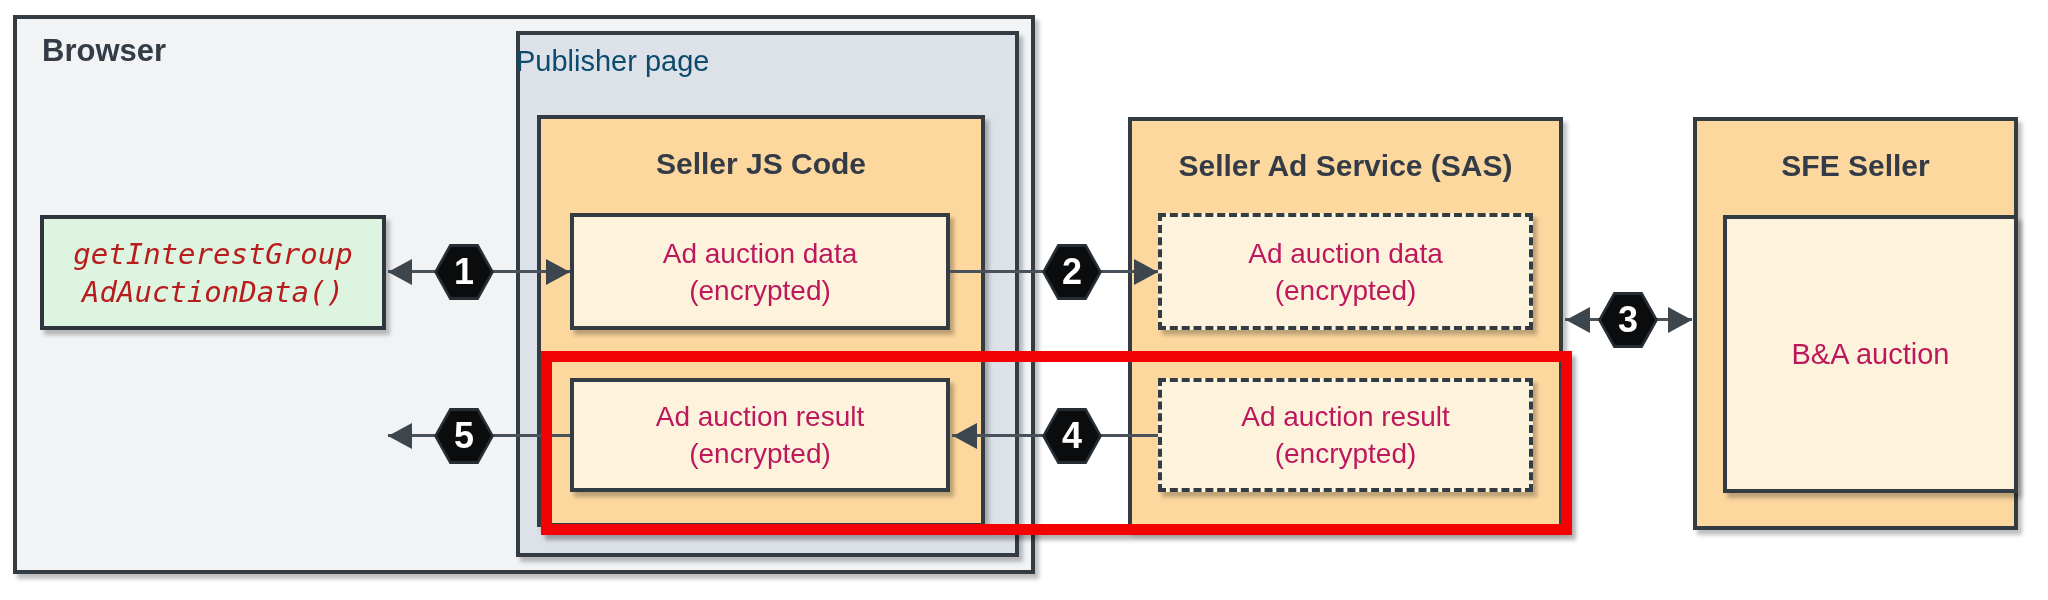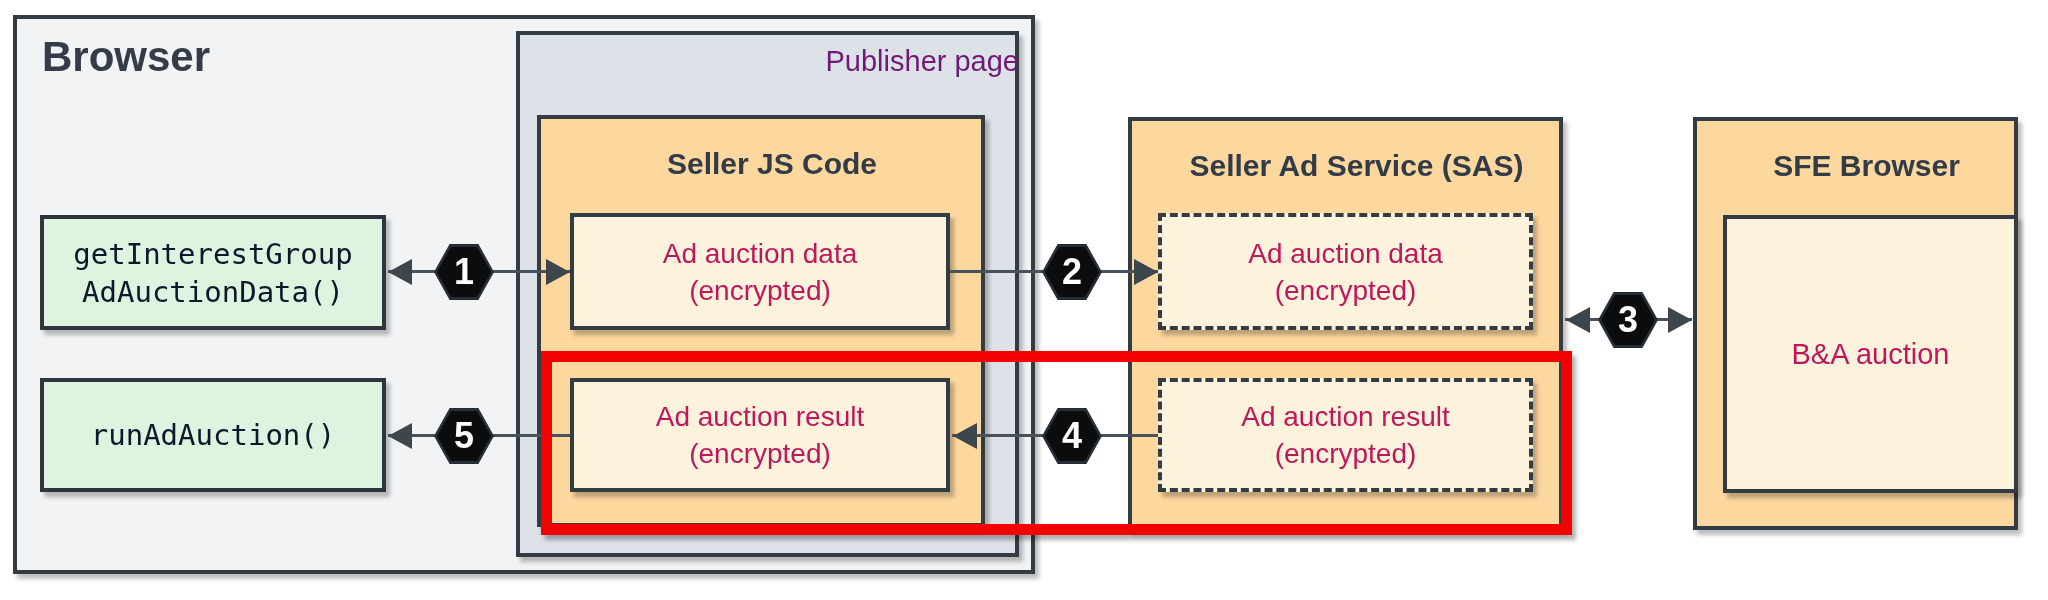--- a/index.html
+++ b/index.html
@@ -5,37 +5,37 @@
   html,body{margin:0;padding:0;background:#ffffff;}
   .canvas{
     position:relative;width:2048px;height:600px;background:#ffffff;overflow:hidden;
     font-family:"Liberation Sans",sans-serif;
   }
   .abs{position:absolute;box-sizing:border-box;}
   .shadowed{box-shadow:4px 5px 4px rgba(0,0,0,0.25);}
 
   
   .browser-box{left:13px;top:15px;width:1022px;height:559px;background:#f1f3f5;border:4px solid #333b43;z-index:1;}
-  .browser-label{left:42px;top:33px;font-size:42px;font-weight:bold;color:#343c48;z-index:2;}
+  .browser-label{left:42px;top:33px;font-size:31px;font-weight:bold;color:#343c48;z-index:2;}
   .publisher-box{left:516px;top:31px;width:503px;height:526px;background:#dce2e8;border:4px solid #333b43;z-index:2;}
-  .publisher-label{left:516px;top:45px;width:503px;text-align:right;font-size:29px;color:#701a75;z-index:3;}
+  .publisher-label{left:516px;top:45px;width:503px;text-align:left;font-size:29px;color:#0c4a6e;z-index:3;}
 
   .seller-js-box{left:537px;top:115px;width:448px;height:412px;background:#fcd79e;border:4px solid #333b43;z-index:3;}
   .sas-box{left:1128px;top:117px;width:435px;height:413px;background:#fcd79e;border:4px solid #333b43;z-index:3;}
   .sfe-box{left:1693px;top:117px;width:325px;height:413px;background:#fcd79e;border:4px solid #333b43;z-index:3;}
-  .box-title{position:absolute;left:11px;top:28px;width:100%;text-align:center;font-size:30px;font-weight:bold;color:#333b47;}
+  .box-title{position:absolute;left:0;top:28px;width:100%;text-align:center;font-size:30px;font-weight:bold;color:#333b47;}
 
   
   .inner{display:flex;flex-direction:column;align-items:center;justify-content:center;
          text-align:center;font-size:28px;line-height:37px;color:#be185d;z-index:4;}
   .cream{background:#fdf3dd;border:4px solid #333b43;}
   .dashed{background:#fdf3dd;border:4px dashed #333b43;}
   .green{background:#ddf5e0;border:4px solid #2e353c;
-         font-family:"DejaVu Sans Mono","Liberation Mono",monospace;
-         font-size:29px;line-height:38px;color:#0f172a;}
+         font-family:"DejaVu Sans Mono","Liberation Mono",monospace;font-style:italic;
+         font-size:29px;line-height:38px;color:#b91c1c;}
   .note{}
 
   .js-data-box{left:570px;top:213px;width:380px;height:117px;}
   .js-result-box{left:570px;top:378px;width:380px;height:114px;}
   .gig-box{left:40px;top:215px;width:346px;height:115px;}
   .raa-box{left:40px;top:378px;width:346px;height:114px;}
   .sas-data-box{left:1158px;top:213px;width:375px;height:117px;}
   .sas-result-box{left:1158px;top:378px;width:375px;height:114px;}
   .ba-box{left:1723px;top:215px;width:295px;height:278px;font-size:29px;}
 
@@ -92,38 +92,35 @@
   </div>
   <div class="abs inner cream js-result-box shadowed">
     <span>Ad auction result</span>
     <span class="note">(encrypted)</span>
   </div>
 
   <div class="abs inner green gig-box shadowed">
     <span>getInterestGroup</span>
     <span>AdAuctionData()</span>
   </div>
-  <div class="abs inner green raa-box shadowed">
-    <span>runAdAuction()</span>
-  </div>
 
   <div class="abs sas-box shadowed">
     <div class="box-title">Seller Ad Service (SAS)</div>
   </div>
   <div class="abs inner dashed sas-data-box shadowed">
     <span>Ad auction data</span>
     <span class="note">(encrypted)</span>
   </div>
   <div class="abs inner dashed sas-result-box shadowed">
     <span>Ad auction result</span>
     <span class="note">(encrypted)</span>
   </div>
 
   <div class="abs sfe-box shadowed">
-    <div class="box-title">SFE Browser</div>
+    <div class="box-title">SFE Seller</div>
   </div>
   <div class="abs inner cream ba-box shadowed">
     <span>B&amp;A auction</span>
   </div>
 
   <div class="hline line-1"></div>
   <div class="hline line-2"></div>
   <div class="hline line-3"></div>
   <div class="hline line-4"></div>
   <div class="hline line-5"></div>

